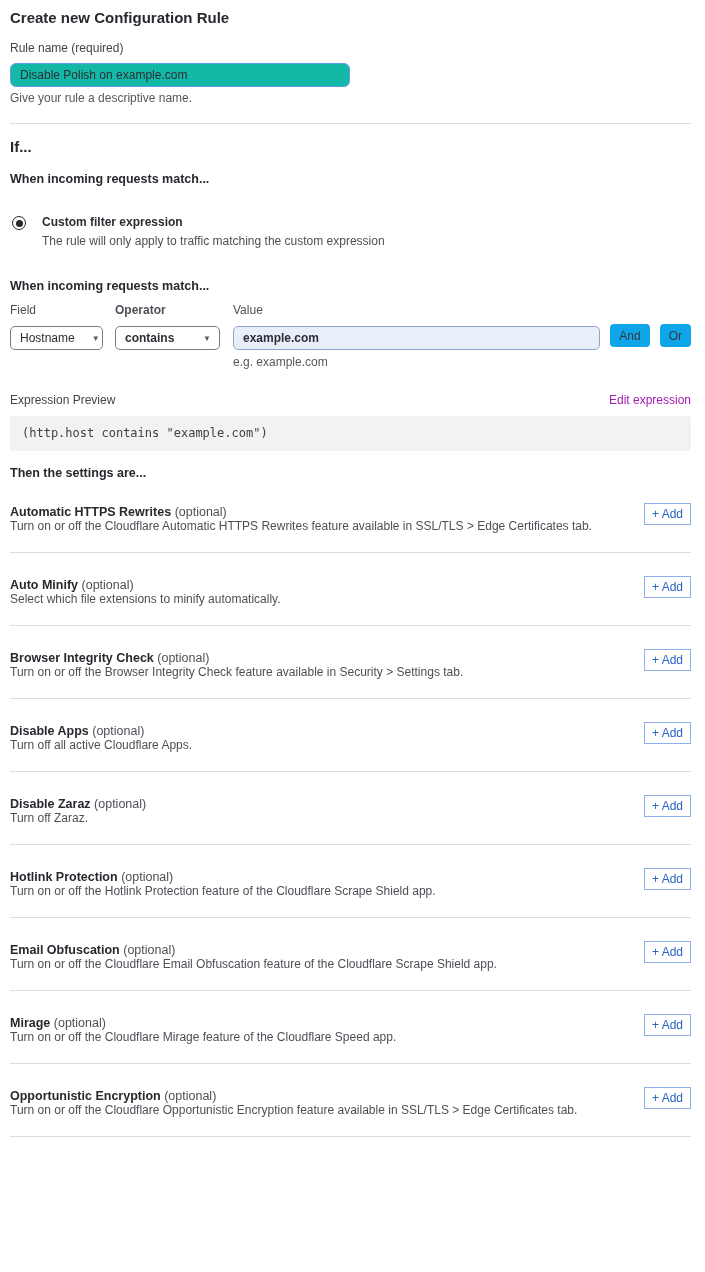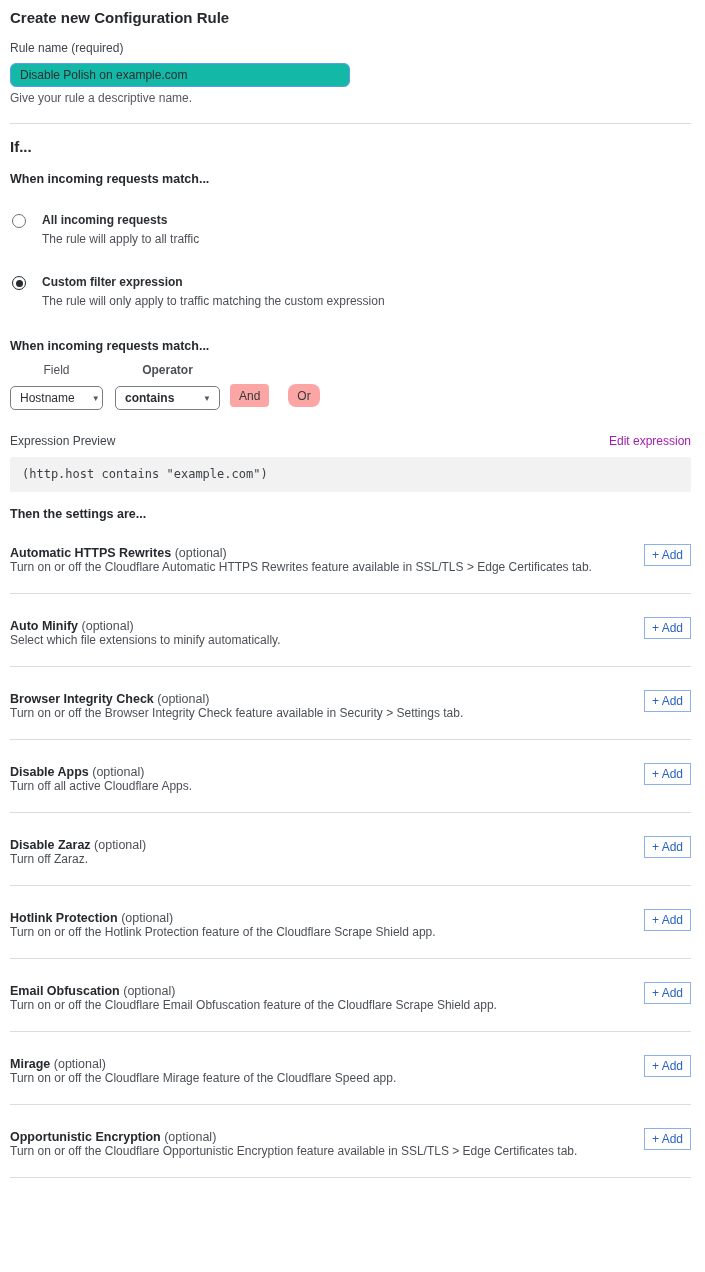--- a/index.html
+++ b/index.html
@@ -53,21 +53,21 @@
   }
   .radio-circle.checked { border-color: #26292e; }
   .radio-circle .dot { width: 7px; height: 7px; border-radius: 50%; background: #26292e; display: none; }
   .radio-circle.checked .dot { display: block; }
   .radio-label { font-size: 12px; font-weight: 700; color: #2b2e33; }
   .radio-desc { font-size: 12px; color: #4c5056; margin-top: 5px; }
 
   
   .matcher-heading { margin-top: 31px; }
   .matcher-row { display: flex; margin-top: 10px; align-items: flex-start; }
-  .col { display: flex; flex-direction: column; align-items: center; }
+  .col { display: flex; flex-direction: column; }
   .col-label { font-size: 12px; color: #4c5056; margin-bottom: 9px; }
   .select-box {
     height: 24px;
     border: 1px solid #797d83;
     border-radius: 5px;
     background: #fff;
     display: flex; align-items: center; justify-content: space-between;
     padding: 0 8px 0 9px;
     font-size: 12px;
     color: #2b2e33;
@@ -90,29 +90,29 @@
     font-family: "Liberation Sans", sans-serif;
     font-weight: 700;
     color: #2b2e33;
     outline: none;
   }
   .value-helper { font-size: 12px; color: #55585e; margin-top: 5px; }
   .andor { display: flex; margin-left: 10px; margin-top: 21px; }
   .btn-gray {
     height: 23px;
     padding: 0 9px;
-    background: #fca5a5;
+    background: #0ea5e9;
     border: none;
     border-radius: 4px;
     font-size: 12px;
     color: #36393e;
     cursor: pointer;
     font-family: "Liberation Sans", sans-serif;
   }
-  .btn-gray + .btn-gray { margin-left: 19px; border-radius: 8px; }
+  .btn-gray + .btn-gray { margin-left: 10px; }
 
   
   .expr-head { display: flex; justify-content: space-between; align-items: flex-end; margin-top: 24px; }
   .expr-label { font-size: 12px; color: #40454c; }
   .edit-link { font-size: 12px; color: #a21caf; cursor: pointer; }
   .code-block {
     margin-top: 9px;
     background: #f2f2f2;
     border-radius: 2px;
     padding: 10px 12px 11px;
@@ -158,27 +158,20 @@
 
   <div class="field-label">Rule name (required)</div>
   <input class="rule-name-input" type="text" value="Disable Polish on example.com" style="">
   <div class="helper">Give your rule a descriptive name.</div>
 
   <hr class="divider">
 
   <h2 class="if-heading">If...</h2>
   <div class="sub-heading">When incoming requests match...</div>
 
-  <div class="radio-row">
-    <span class="radio-circle"></span>
-    <div>
-      <div class="radio-label">All incoming requests</div>
-      <div class="radio-desc">The rule will apply to all traffic</div>
-    </div>
-  </div>
 
   <div class="radio-row second">
     <span class="radio-circle checked">
         <span class="dot"></span>
       </span>
     <div>
       <div class="radio-label">Custom filter expression</div>
       <div class="radio-desc">The rule will only apply to traffic matching the custom expression</div>
     </div>
   </div>
@@ -193,20 +186,25 @@
         <span class="caret">▼</span>
       </div>
     </div>
     <div class="col col-operator">
       <div class="col-label">Operator</div>
       <div class="select-box">
         <span>contains</span>
         <span class="caret">▼</span>
       </div>
     </div>
+    <div class="col col-value">
+      <div class="col-label">Value</div>
+      <input class="value-input" type="text" value="example.com" style="">
+      <div class="value-helper">e.g. example.com</div>
+    </div>
     <div class="andor">
       <button class="btn-gray">And</button>
       <button class="btn-gray">Or</button>
     </div>
   </div>
 
   <div class="expr-head">
     <div class="expr-label">Expression Preview</div>
     <a class="edit-link">Edit expression</a>
   </div>

